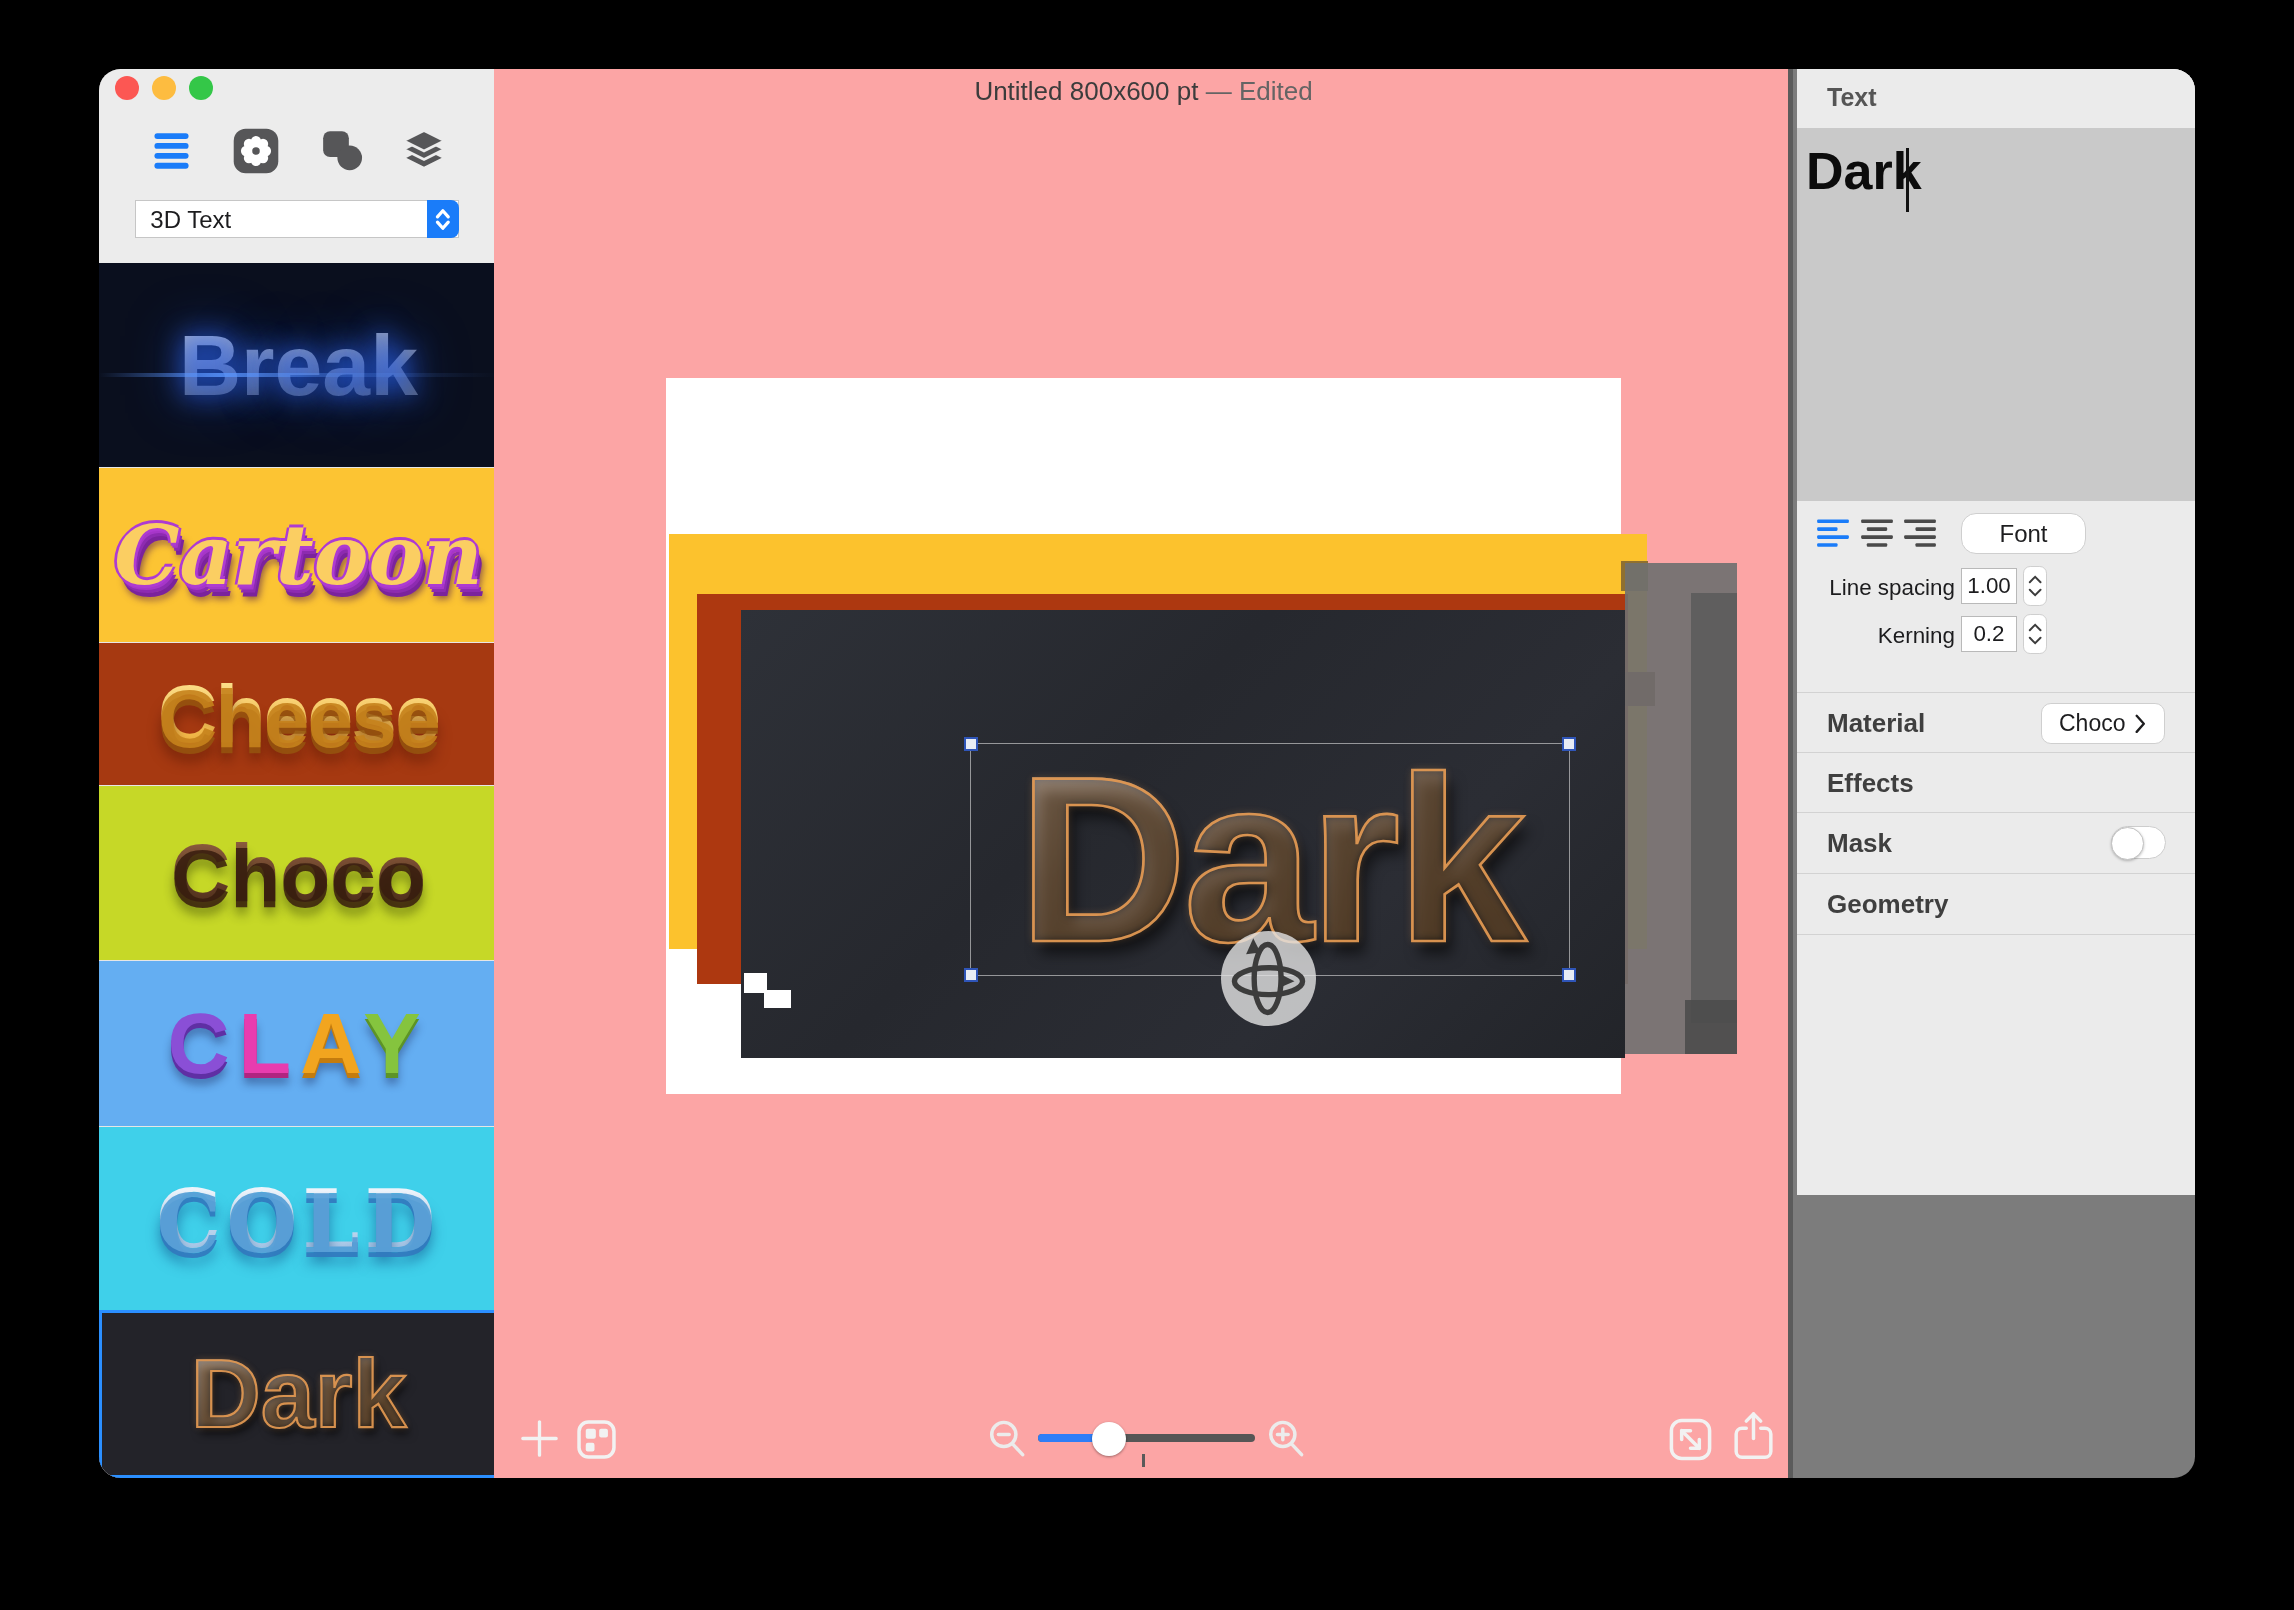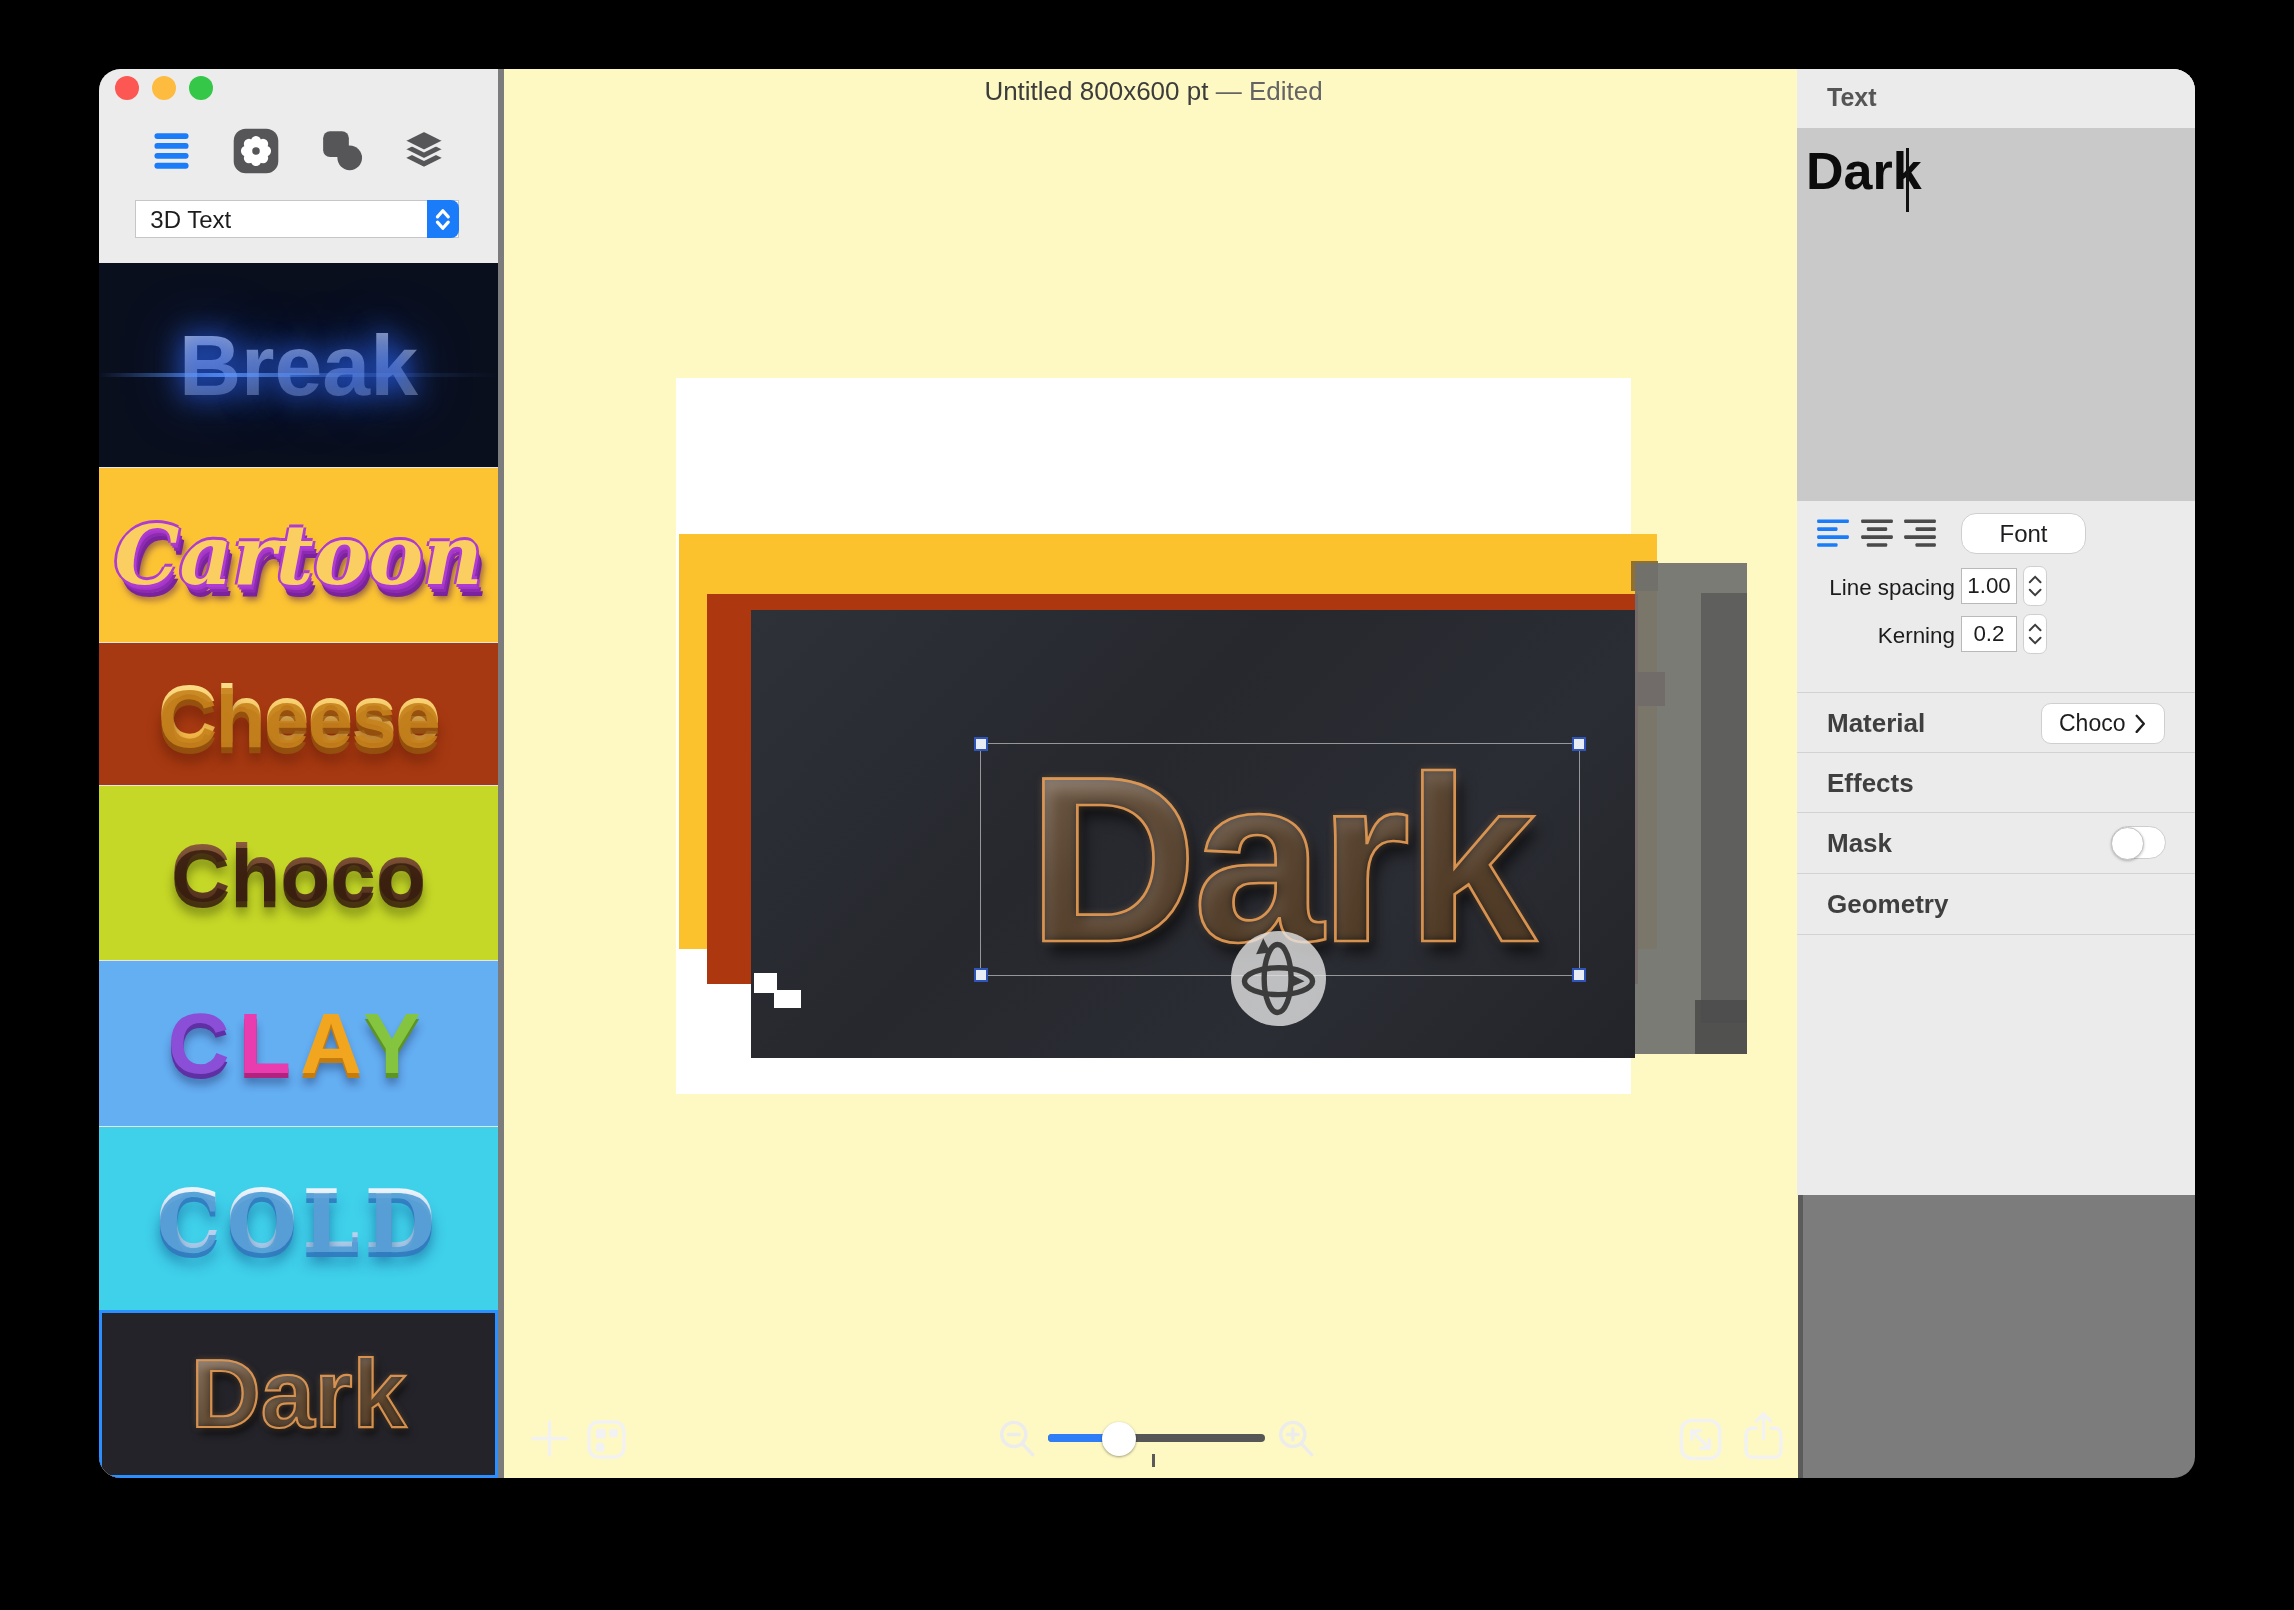--- a/index.html
+++ b/index.html
@@ -63,21 +63,21 @@
     background:linear-gradient(180deg,#eef4fb 20%,#a9c8e8 80%);
     -webkit-background-clip:text; background-clip:text; color:transparent;
     text-shadow:0 4.5px 0 rgba(90,160,215,.95), 0 9.9px 0 rgba(50,120,190,.9), 0 16px 12.5px rgba(15,70,130,.55); }
   .txt-dark-side { font-weight:bold; font-size:97px;
     background:linear-gradient(160deg,#8e939c 0%,#3c3f46 45%,#15161a 85%);
     -webkit-background-clip:text; background-clip:text; color:transparent;
     -webkit-text-stroke:2.2px rgba(222,150,80,.95);
     text-shadow:0 0 7.2px rgba(240,170,95,.35), 3.6px 7.2px 9px rgba(0,0,0,.6); }
 
   
-  .canvas { position:absolute; left:405px; top:0; width:1299px; height:1409px; background:#fef9c3; }
+  .canvas { position:absolute; left:395px; top:0; width:1299px; height:1409px; background:#fca5a5; }
   .titlebar { position:absolute; left:0; top:7.2px; width:100%; text-align:center; font-size:26px; }
   .title-main { color:#3c3c3c; }
   .title-suffix { color:#646464; }
   .page { position:absolute; left:172px; top:309px; width:955px; height:716px; background:#fff; }
   .rect-yellow { position:absolute; left:175px; top:465px; width:978px; height:415px; background:#fcc22d; }
   .rect-red    { position:absolute; left:203px; top:525px; width:931px; height:390px; background:#ad3810; }
   .rect-dark   { position:absolute; left:247px; top:541px; width:884px;  height:448px;
                  background:linear-gradient(135deg,#2e3138 0%,#26282e 40%,#2b2d34 70%,#222429 100%); }
   .stack-a { position:absolute; left:1131px; top:494px; width:112px; height:491px; background:rgba(112,112,112,.92); }
   .stack-b { position:absolute; left:1197px; top:524px; width:46px; height:430px; background:rgba(92,92,92,.9); }

